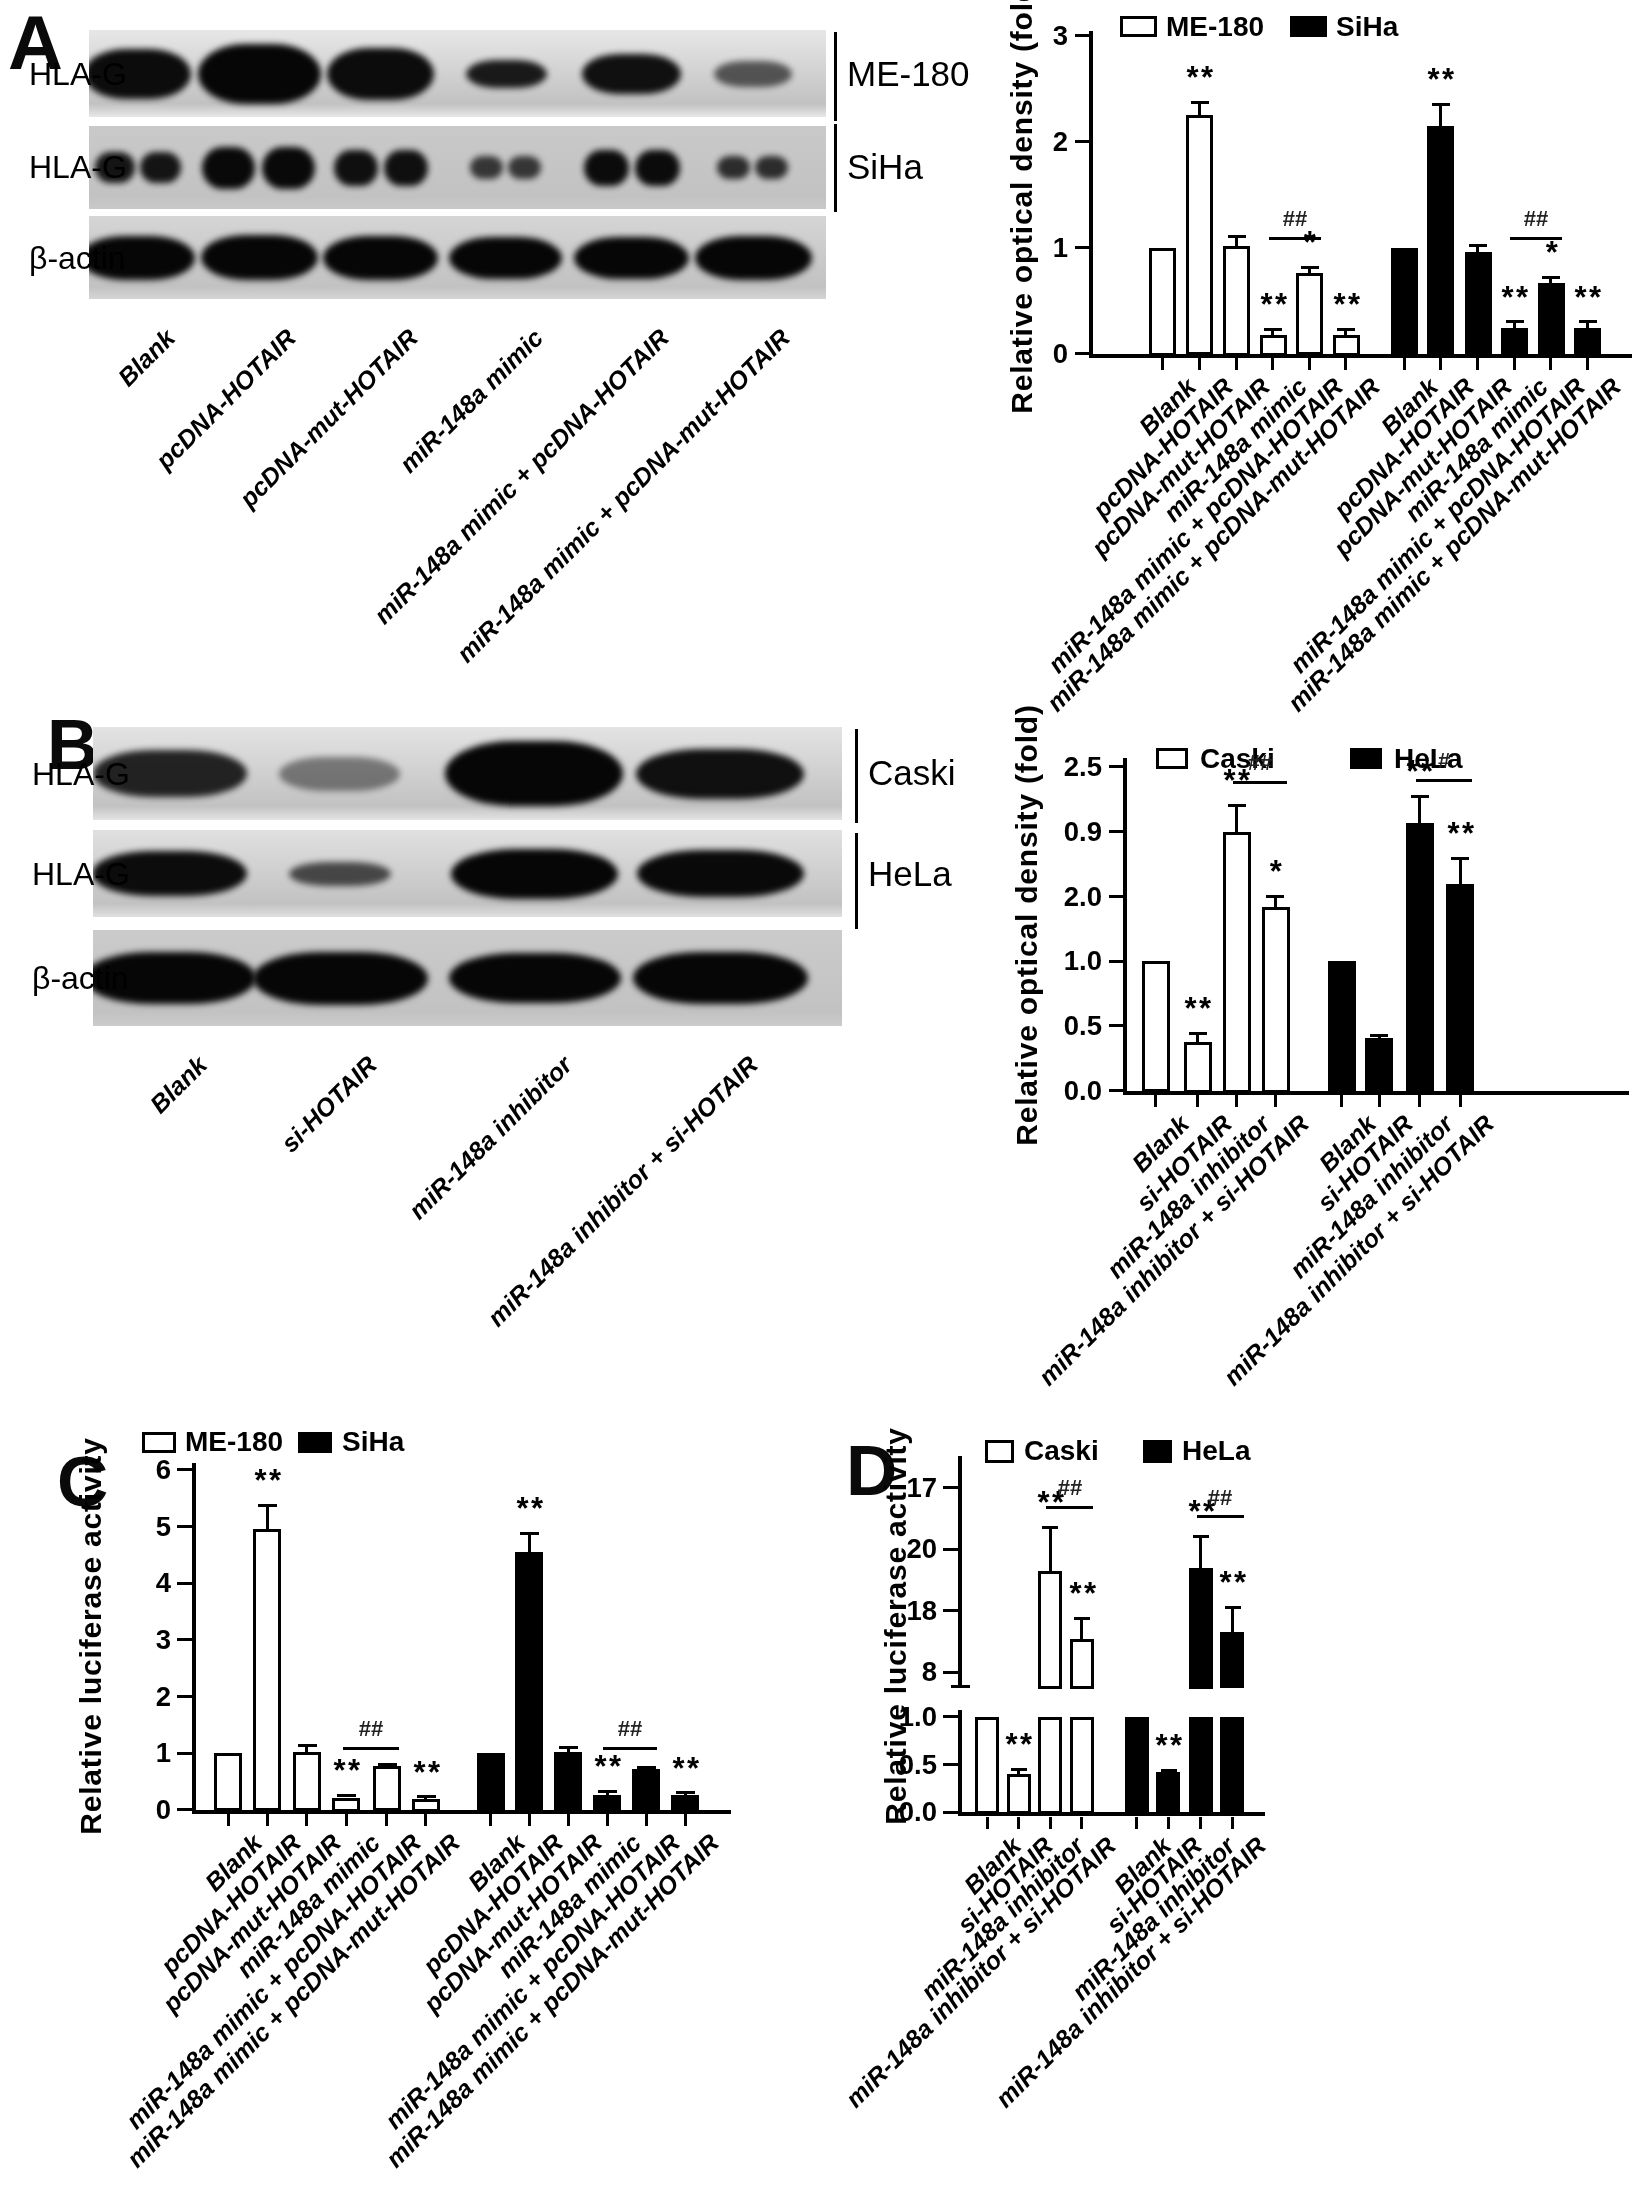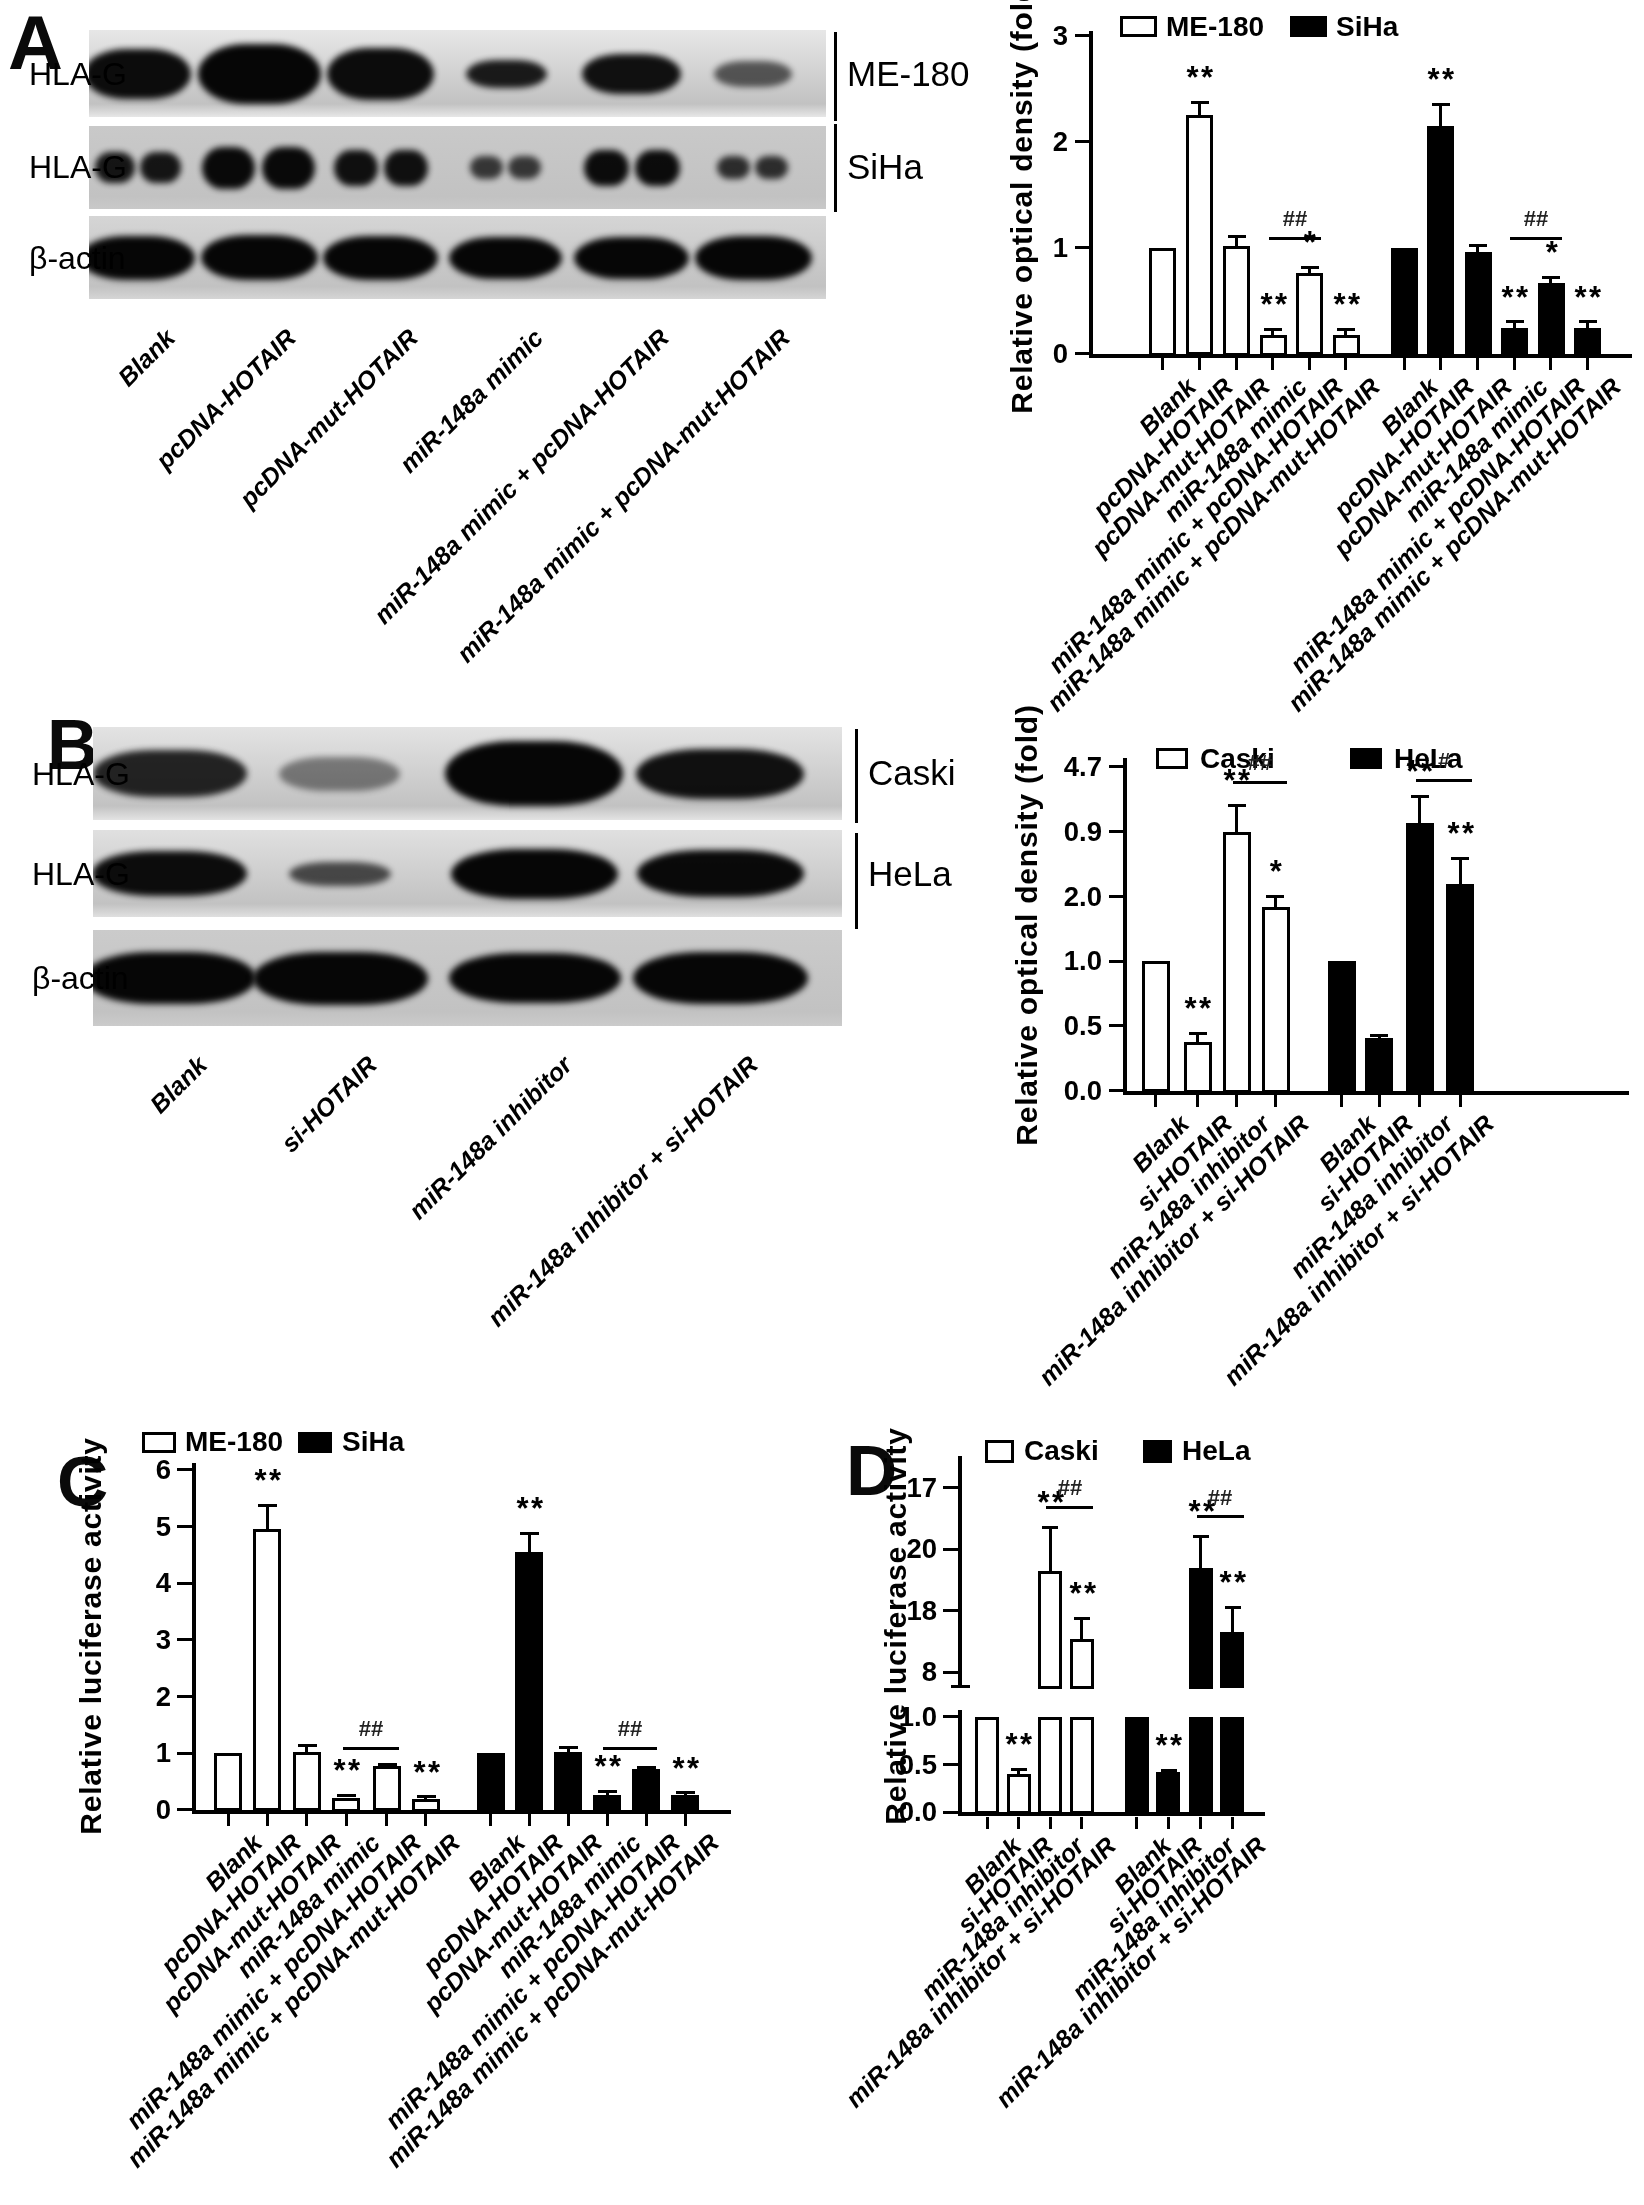--- a/index.html
+++ b/index.html
@@ -264,21 +264,21 @@
       <div class="ytick-label" style="left: 1102px; top: 1091px;">0.0</div>
       <div class="ytick" style="left: 1109px; top: 1024px; width: 14.6px; height: 3.2px;"></div>
       <div class="ytick-label" style="left: 1102px; top: 1026px;">0.5</div>
       <div class="ytick" style="left: 1109px; top: 960px; width: 14.6px; height: 3.2px;"></div>
       <div class="ytick-label" style="left: 1102px; top: 961px;">1.0</div>
       <div class="ytick" style="left: 1109px; top: 895px; width: 14.6px; height: 3.2px;"></div>
       <div class="ytick-label" style="left: 1102px; top: 897px;">2.0</div>
       <div class="ytick" style="left: 1109px; top: 830px; width: 14.6px; height: 3.2px;"></div>
       <div class="ytick-label" style="left: 1102px; top: 832px;">0.9</div>
       <div class="ytick" style="left: 1109px; top: 765px; width: 14.6px; height: 3.2px;"></div>
-      <div class="ytick-label" style="left: 1102px; top: 767px;">4.7</div>
+      <div class="ytick-label" style="left: 1102px; top: 767px;">2.5</div>
       <div class="y-axis-label" style="left: 1027px; top: 925px;">Relative optical density (fold)</div>
       <div class="legend-swatch" style="left: 1156px; top: 748px; width: 32px; height: 21px; background: rgb(255, 255, 255);"></div>
       <div class="legend-label" style="left: 1200px; top: 759px;">Caski</div>
       <div class="legend-swatch" style="left: 1350px; top: 748px; width: 32px; height: 21px; background: rgb(0, 0, 0);"></div>
       <div class="legend-label" style="left: 1394px; top: 759px;">HeLa</div>
       <div class="bar bar-outline" style="left: 1142px; top: 961px; width: 27.5px; height: 131px;"></div>
       <div class="xtick" style="left: 1154px; top: 1095px; height: 12px;"></div>
       <div class="xlabel" style="left: 624px; top: 1110px;">Blank</div>
       <div class="bar bar-outline" style="left: 1184px; top: 1042px; width: 27.5px; height: 51px;"></div>
       <div class="err-v" style="left: 1196px; top: 1034px; height: 7.8px;"></div>

